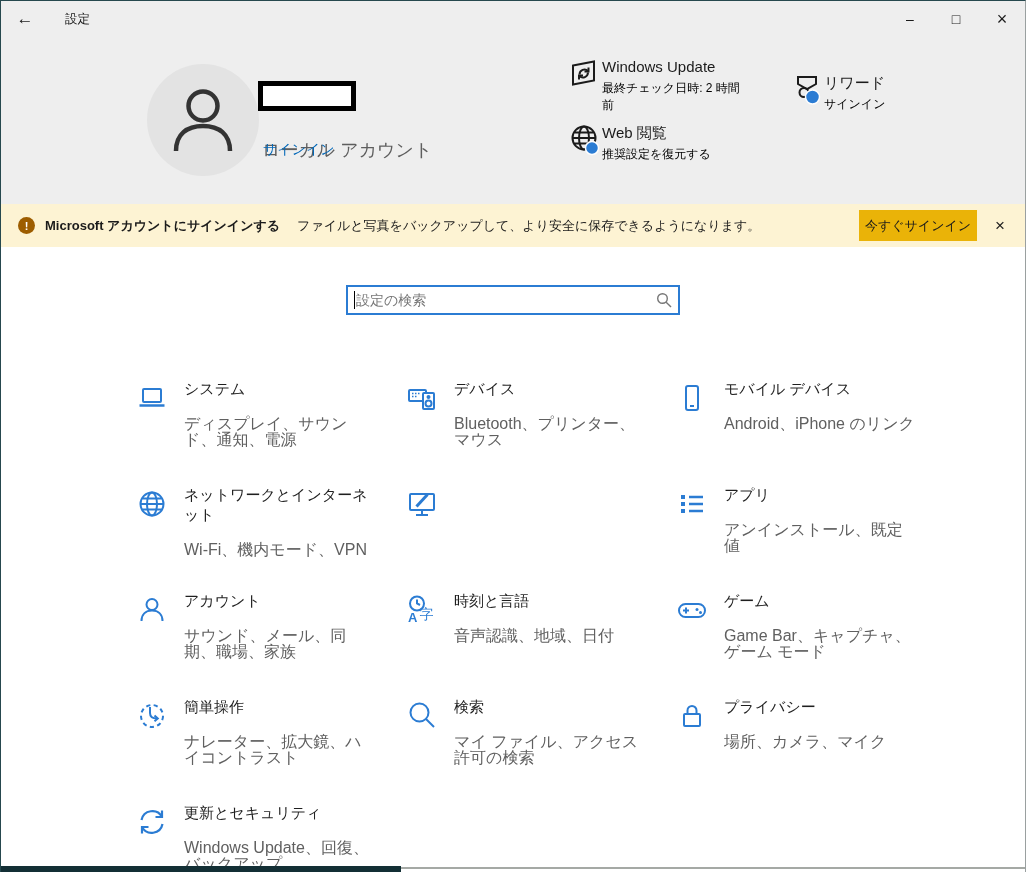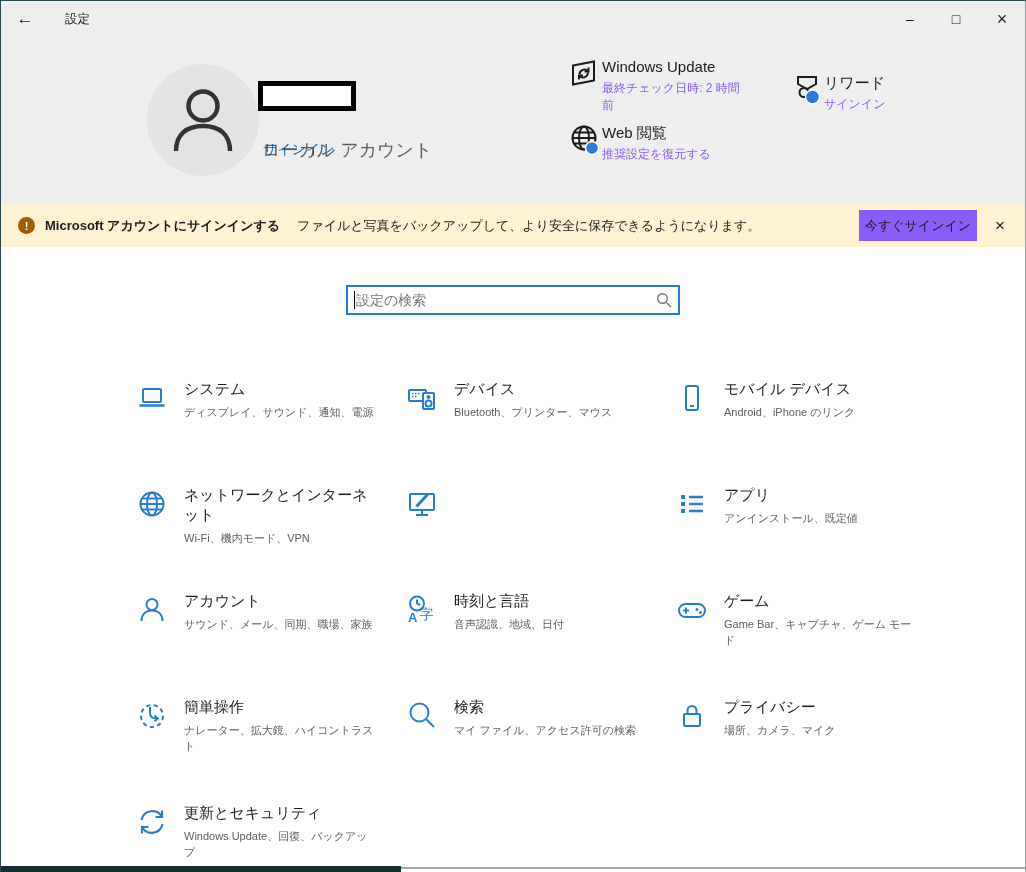--- a/index.html
+++ b/index.html
@@ -19,45 +19,45 @@
   
   .header{ position:relative; height:167px; background:#eeeeee; }
   .avatar{ position:absolute; left:146px; top:27px; width:112px; height:112px; border-radius:50%; background:#e3e3e3; display:flex; align-items:center; justify-content:center; }
   .redacted-name{ position:absolute; left:257px; top:44px; width:98px; height:30px; background:#ffffff; border:5px solid #000; }
   .account-type{ position:absolute; left:261px; top:101px; font-size:18px; color:#5e5e5e; }
   .signin-link{ position:absolute; left:262px; top:104px; font-size:14px; color:#0067b8; text-decoration:none; cursor:pointer; }
   .hblock{ position:absolute; display:flex; }
   .hblock .hicon{ width:34px; flex:none; }
   .hblock .htext{ }
   .htitle{ display:block; font-size:15px; color:#1b1b1b; line-height:20px; }
-  .hsub{ display:block; font-size:12px; color:#8b5cf6; line-height:17px; margin-top:3px; }
+  .hsub{ display:block; font-size:12px; color:#000000; line-height:17px; margin-top:3px; }
   .wu-block{ left:567px; top:20px; }  .wu-block .hsub{ width:140px; }
   .web-block{ left:567px; top:86px; }
   .rewards-block{ left:789px; top:36px; }
   
   .banner{ height:43px; background:#fdf3d3; display:flex; align-items:center; padding:0 8px 0 17px; }
   .warn-icon{ width:17px; height:17px; border-radius:50%; background:#9d5d00; color:#fff; font-size:11px; font-weight:bold; display:flex; align-items:center; justify-content:center; flex:none; }
   .banner-title{ font-size:13px; font-weight:bold; color:#1b1b1b; margin-left:10px; white-space:nowrap; }
   .banner-msg{ font-size:13px; color:#1b1b1b; margin-left:17px; white-space:nowrap; }
-  .banner-btn{ margin-left:auto; width:118px; height:31px; border:none; background:#8b5cf6; color:#1b1b1b; font-size:13px; font-family:inherit; cursor:pointer; }
+  .banner-btn{ margin-left:auto; width:118px; height:31px; border:none; background:#eab308; color:#1b1b1b; font-size:13px; font-family:inherit; cursor:pointer; }
   .banner-close{ width:34px; height:31px; border:none; background:transparent; font-size:17px; color:#1b1b1b; cursor:pointer; margin-left:6px; }
   
   .content{ position:relative; height:626px; background:#fff; overflow:hidden; }
   .search-wrap{ position:relative; width:334px; height:30px; margin:38px auto 0 auto; }
   .search-input{ width:100%; height:100%; border:2px solid #2b7cd3; padding:0 24px 0 8px; font-size:14px; font-family:inherit; color:#1b1b1b; outline:none; }
   .search-input::placeholder{ color:#767676; }
   .caret{ position:absolute; left:8px; top:6px; width:1px; height:18px; background:#000; }
   .search-glass{ position:absolute; right:8px; top:7px; width:16px; height:16px; }
   
   .grid{ display:grid; grid-template-columns:270px 270px 270px; grid-auto-rows:106px; margin:64px 0 0 135px; }
   .tile{ display:flex; align-items:flex-start; cursor:pointer; padding-right:30px; }
   .tile-icon{ width:32px; height:32px; flex:none; margin-top:3px; }
   .tile-text{ margin-left:16px; }
   .tile-title{ display:block; font-size:15px; color:#1f1f1f; line-height:20px; }
-  .tile-sub{ display:block; font-size:11px; color:#606060; line-height:16px; margin-top:5px; max-width:200px; }
+  .tile-sub{ display:block; font-size:16px; color:#606060; line-height:16px; margin-top:17px; max-width:200px; }
   
   .bottom-left-bar{ position:absolute; left:0; bottom:0; width:400px; height:6px; background:#132f35; }
   .bottom-right-bar{ position:absolute; left:400px; right:0; bottom:3px; height:2px; background:#8f938f; opacity:.8; }
   svg{ display:block; }
 </style>
 </head>
 <body>
 
 <div class="window">
 

